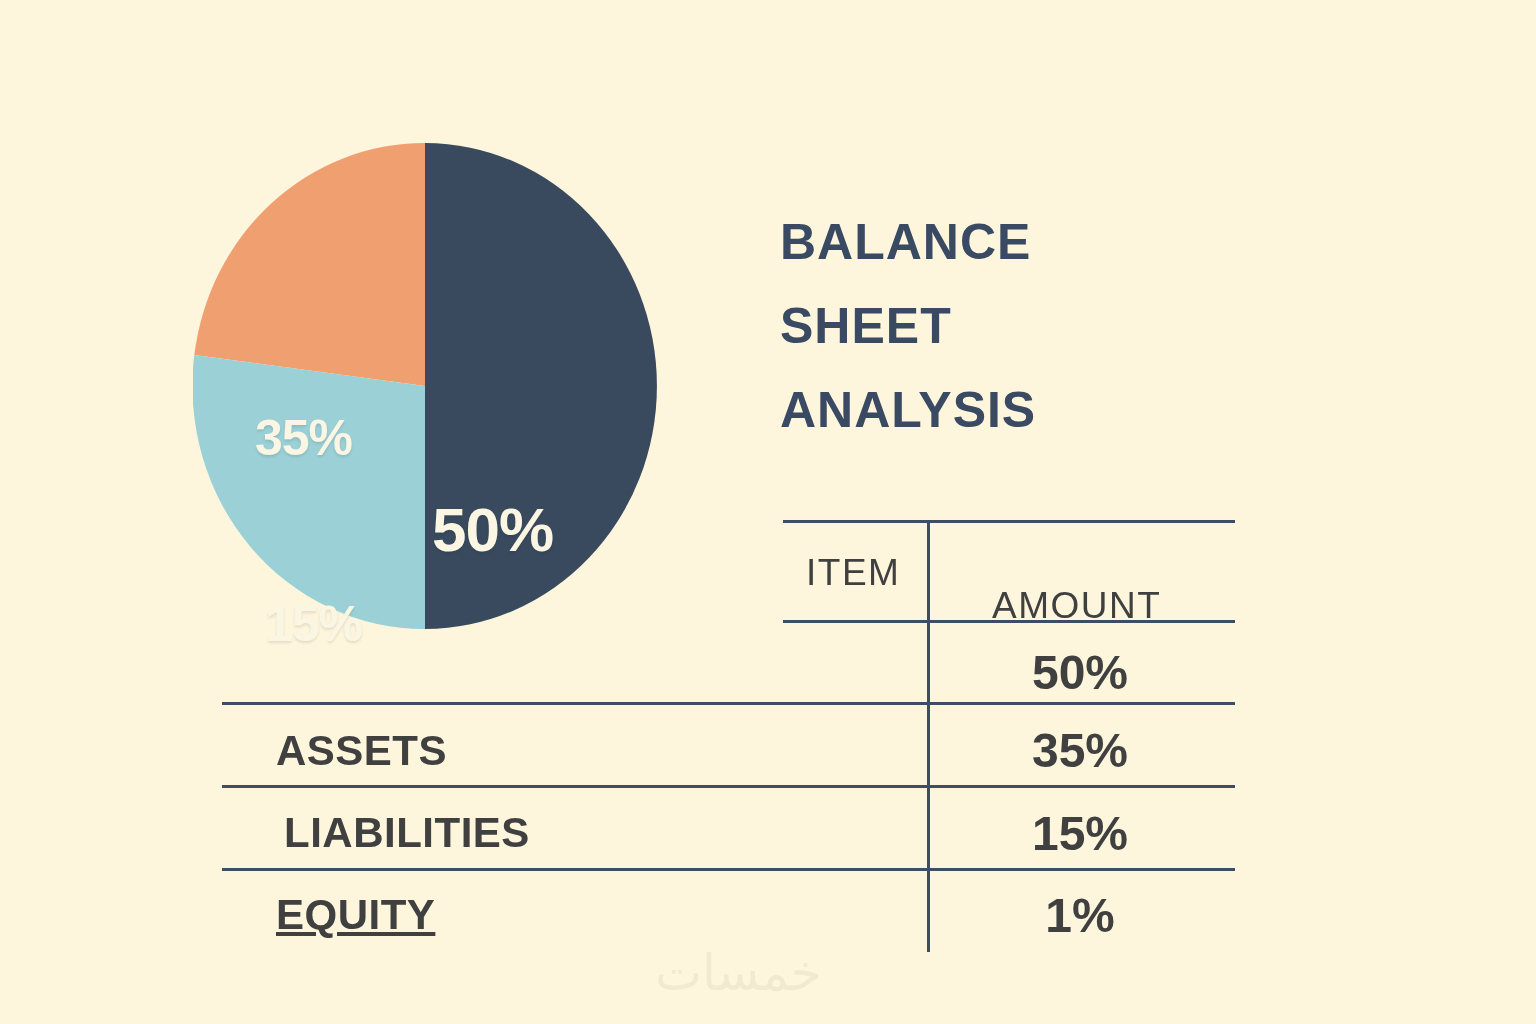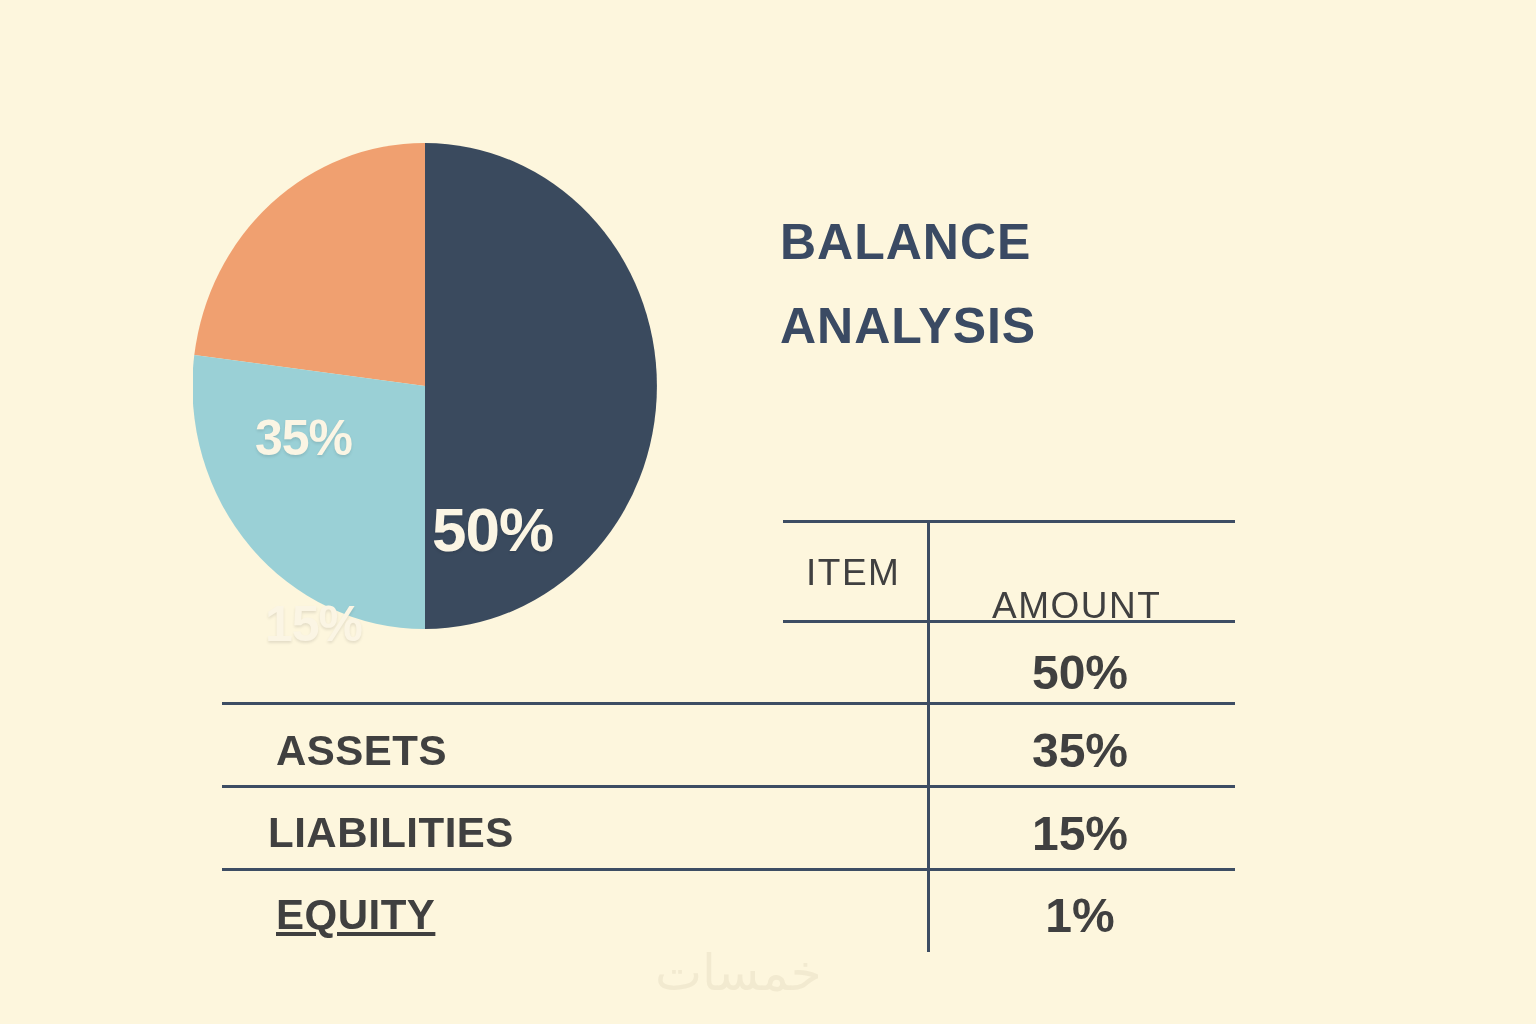--- a/index.html
+++ b/index.html
@@ -114,21 +114,21 @@
   }
 
   
   #th-item   { left: 806px; top: 552px; }
   #th-amount { left: 992px; top: 552px; margin-top: 33px; }
   #td-amount-0 { left: 930px; top: 645px; }
 
   #td-item-1   { left: 276px; top: 727px; text-align: center; }
   #td-amount-1 { left: 930px; top: 723px; }
 
-  #td-item-2   { left: 268px; top: 809px; }
+  #td-item-2   { left: 284px; top: 809px; }
   #td-amount-2 { left: 930px; top: 806px; }
 
   #td-item-3   { left: 276px; top: 891px; text-decoration: underline; }
   #td-amount-3 { left: 930px; top: 888px; }
 
   
   #rule-top     { left: 783px;  top: 520px; width: 452px; }
   #rule-header  { left: 783px;  top: 620px; width: 452px; }
   #rule-r1      { left: 222px;  top: 702px; width: 1013px; }
   #rule-r2      { left: 222px;  top: 785px; width: 1013px; }
@@ -161,20 +161,21 @@
       <path id="pie-slice-2" d="M 232 243 L 1.3 212 A 232 243 0 0 0 232 486 Z" fill="#9ad0d6"></path>
     </svg>
 
     <div class="slice-label" id="slice-label-50">50%</div>
     <div class="slice-label" id="slice-label-35">35%</div>
     <div class="slice-label" id="slice-label-15">15%</div>
   </div>
 
   <div id="title-block">
     <div class="title-line">BALANCE</div>
+    <div class="title-line">SHEET</div>
     <div class="title-line">ANALYSIS</div>
   </div>
 
   <div class="hrule" id="rule-top"></div>
   <div class="hrule" id="rule-header"></div>
   <div class="hrule" id="rule-r1"></div>
   <div class="hrule" id="rule-r2"></div>
   <div class="hrule" id="rule-r3"></div>
   <div id="vrule"></div>
 

